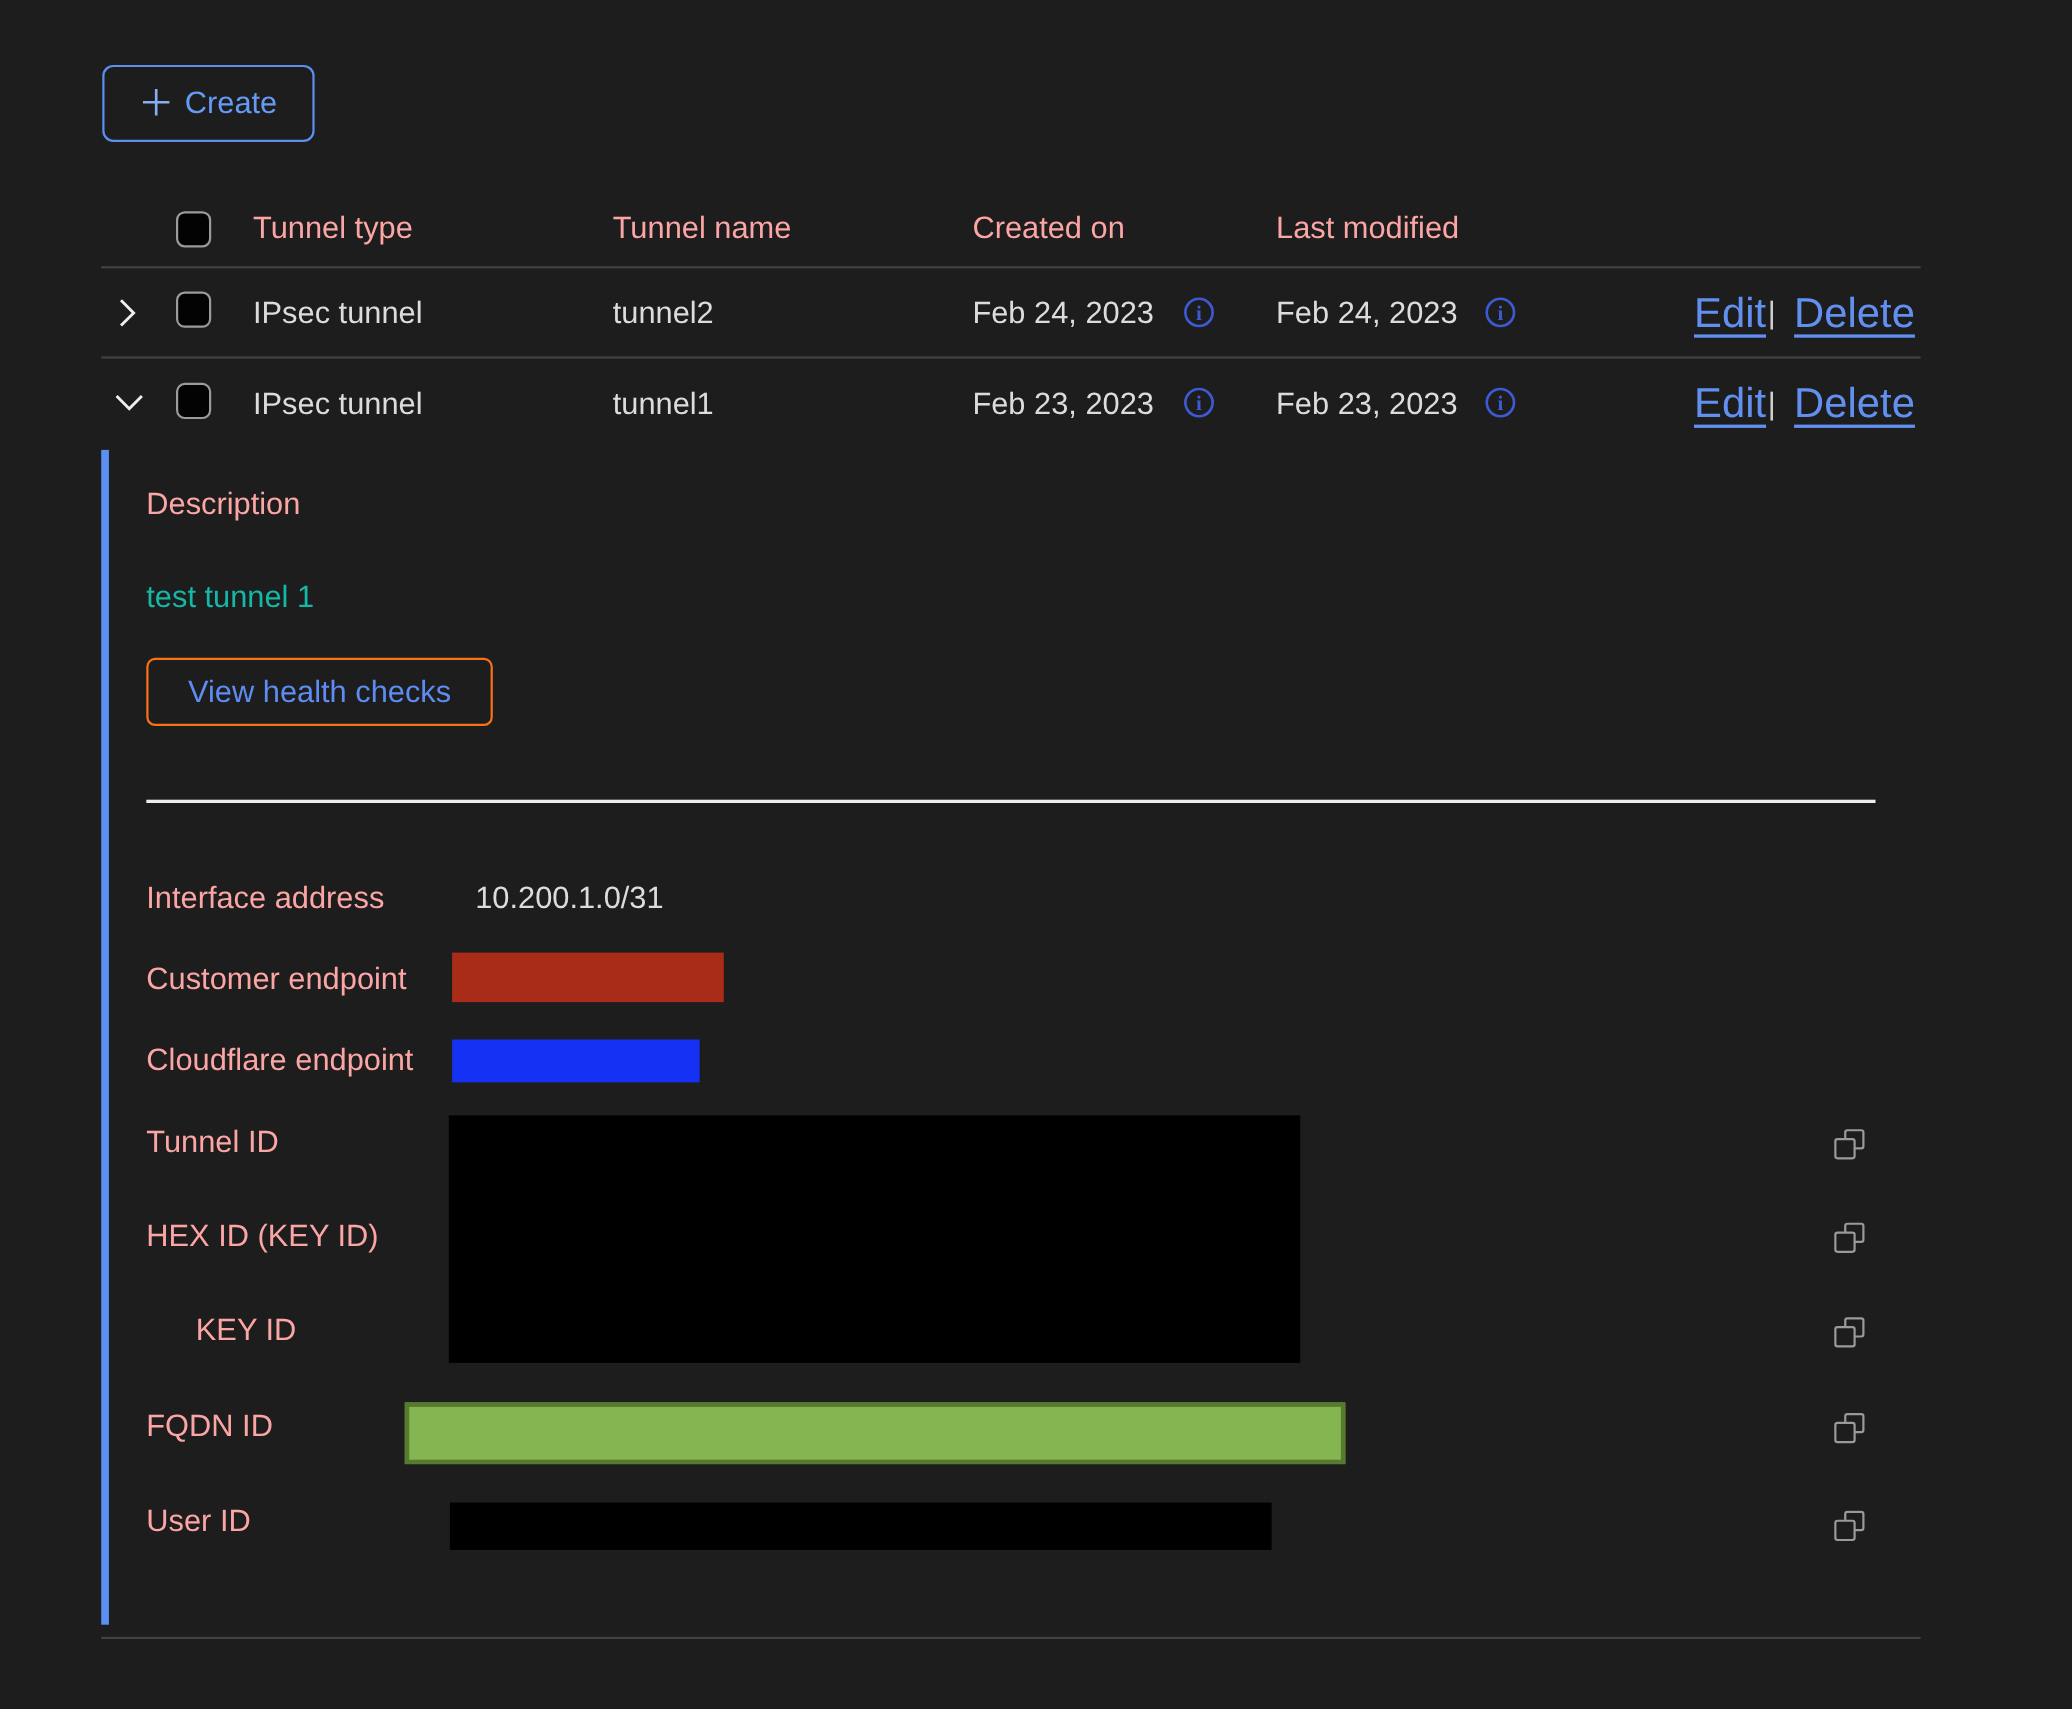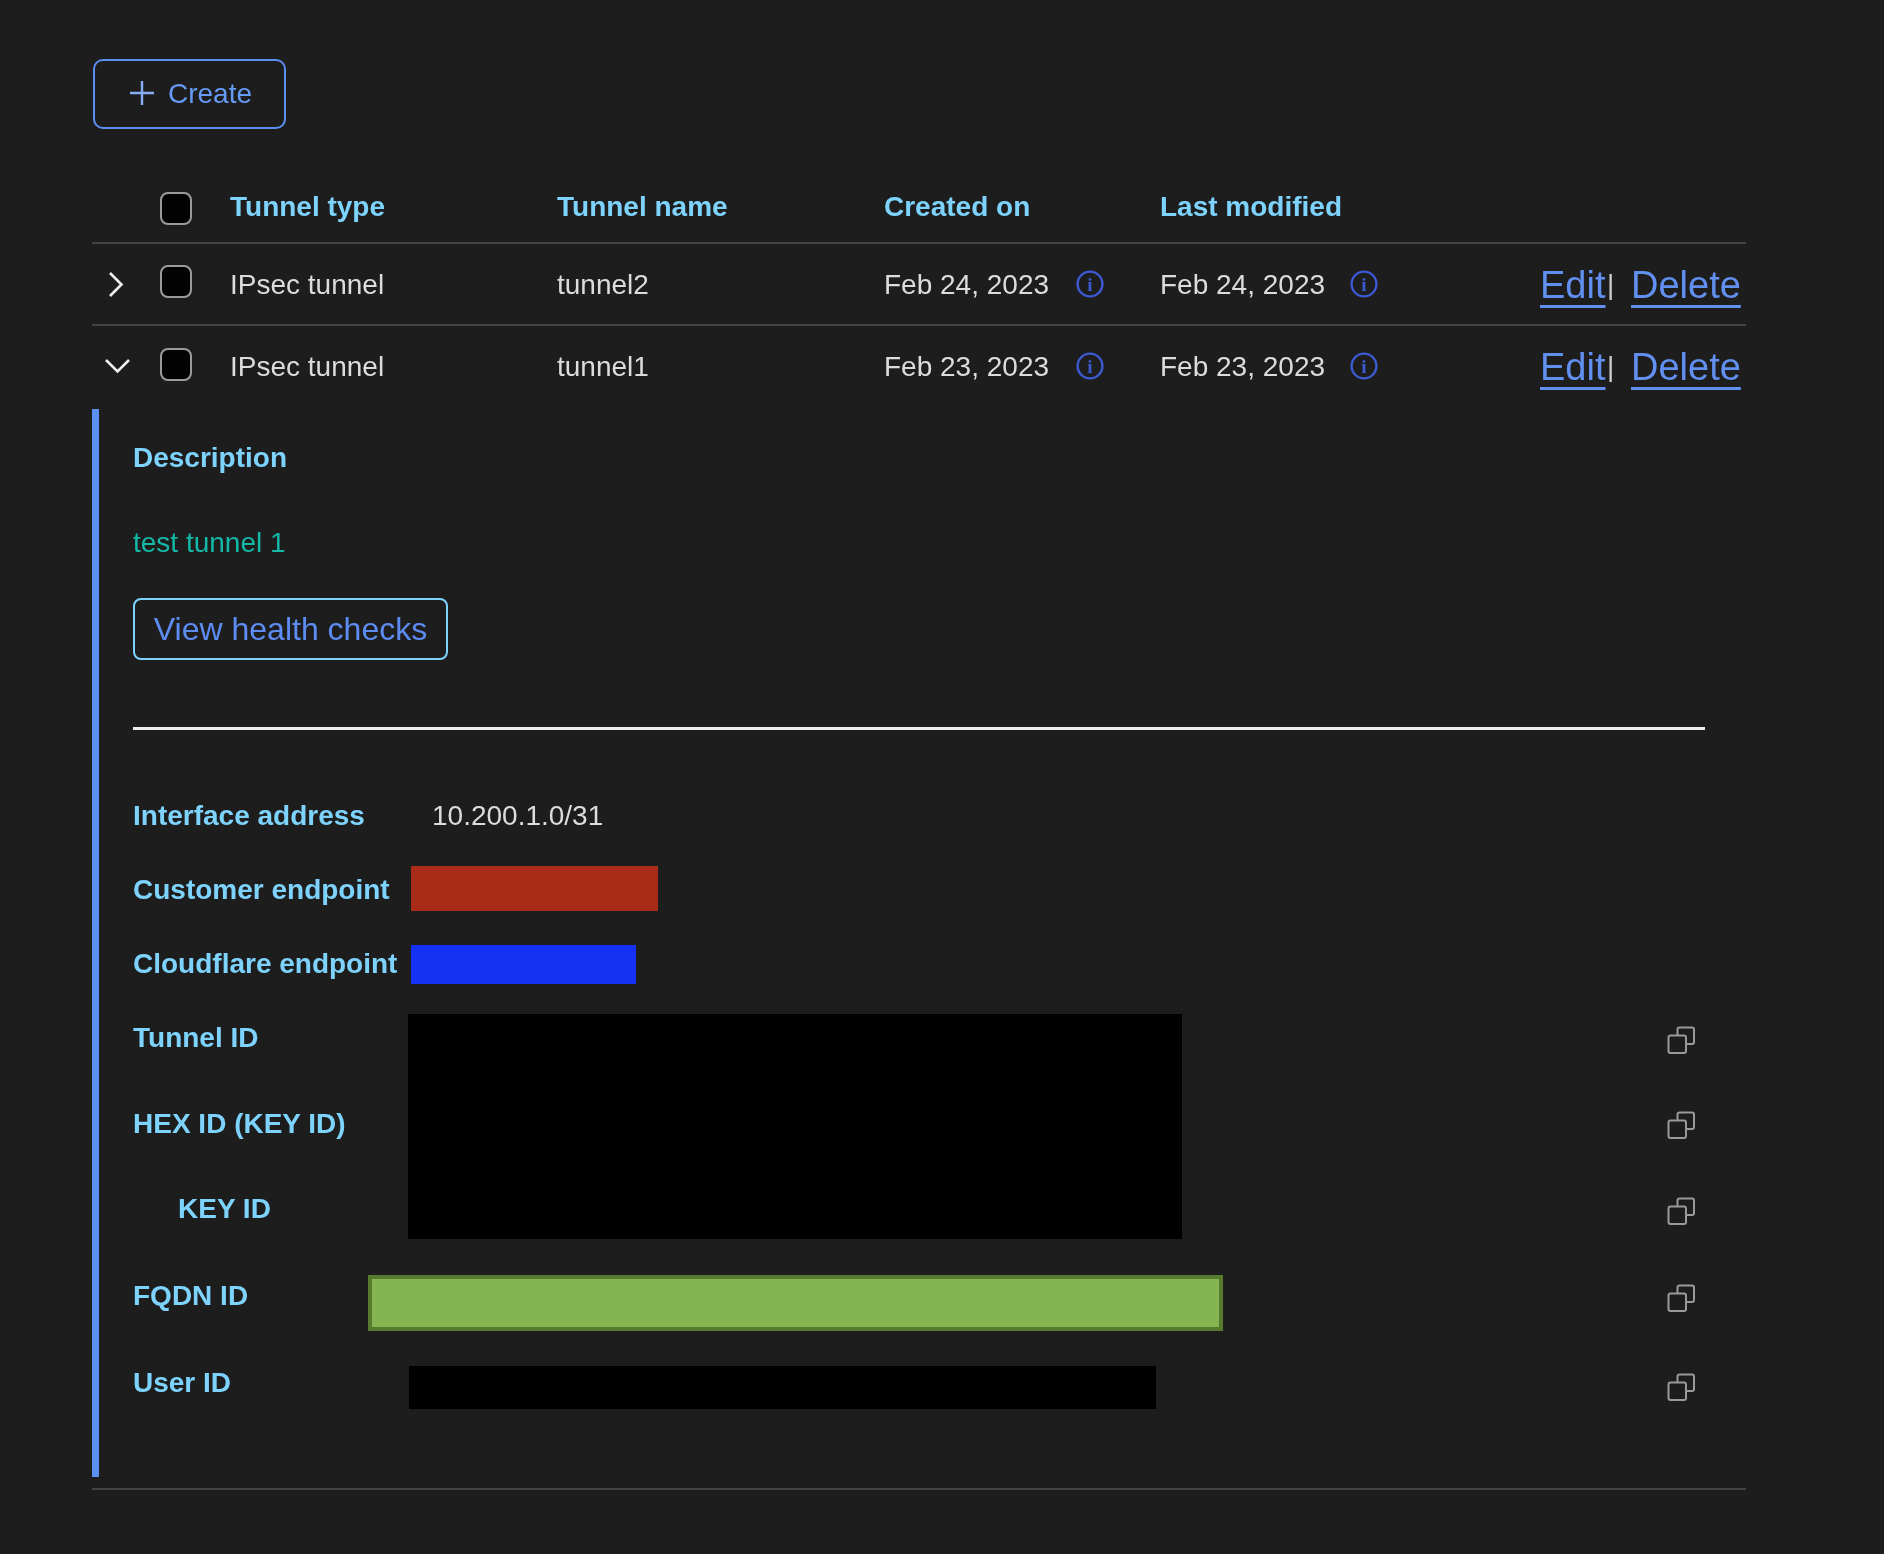--- a/index.html
+++ b/index.html
@@ -1,20 +1,20 @@
 <!DOCTYPE html>
 <html><head>
 <meta charset="utf-8">
 <style>
   html,body{margin:0;padding:0;background:#1d1d1e;}
   #page{position:relative;width:1884px;height:1554px;background:#1d1d1e;overflow:hidden;
         font-family:"Liberation Sans",sans-serif;}
   .abs{position:absolute;}
   .txt{position:absolute;font-size:28px;line-height:32px;color:#dcdcdc;white-space:nowrap;}
-  .bold{font-weight:bold;color:#7dd3fc;}
+  .bold{font-weight:normal;color:#fca5a5;}
   .hline{position:absolute;height:2px;background:#424242;}
   .link{position:absolute;font-size:38px;line-height:32px;color:#6290f0;text-decoration:underline;
         text-underline-offset:7px;text-decoration-thickness:2.5px;white-space:nowrap;}
   .cbox{position:absolute;width:28px;height:29px;background:#030303;border:2px solid #9b9b9b;border-radius:8px;}
 </style>
 </head>
 <body>
 <div id="page">
 
   <div class="abs" style="left:93px;top:59px;width:189px;height:66px;border:2px solid #5b8ff2;border-radius:10px;"></div>
@@ -69,22 +69,22 @@
   </svg>
   <div class="link" style="left:1540px;top:351px;">Edit</div>
   <div class="txt" style="left:1607px;top:351px;color:#cfcfcf;">|</div>
   <div class="link" style="left:1631px;top:351px;">Delete</div>
 
   <div class="abs" style="left:92px;top:409px;width:7px;height:1068px;background:#5990f2;"></div>
 
   <div class="txt bold" style="left:133px;top:442px;">Description</div>
   <div class="txt" style="left:133px;top:527px;color:#14b8a6;">test tunnel 1</div>
 
-  <div class="abs" style="left:133px;top:598px;width:311px;height:58px;border:2px solid #7dd3fc;border-radius:8px;
-       display:flex;align-items:center;justify-content:center;font-size:32px;color:#5d8cf2;">View health checks</div>
+  <div class="abs" style="left:133px;top:598px;width:311px;height:58px;border:2px solid #f97316;border-radius:8px;
+       display:flex;align-items:center;justify-content:center;font-size:28px;color:#5d8cf2;">View health checks</div>
 
   <div class="abs" style="left:133px;top:727px;width:1572px;height:2.5px;background:#ededed;"></div>
 
   <div class="txt bold" style="left:133px;top:800px;">Interface address</div>
   <div class="txt" style="left:432px;top:800px;">10.200.1.0/31</div>
 
   <div class="txt bold" style="left:133px;top:874px;">Customer endpoint</div>
   <div class="abs" style="left:411px;top:866px;width:247px;height:45px;background:#a92c18;"></div>
 
   <div class="txt bold" style="left:133px;top:948px;">Cloudflare endpoint</div>

